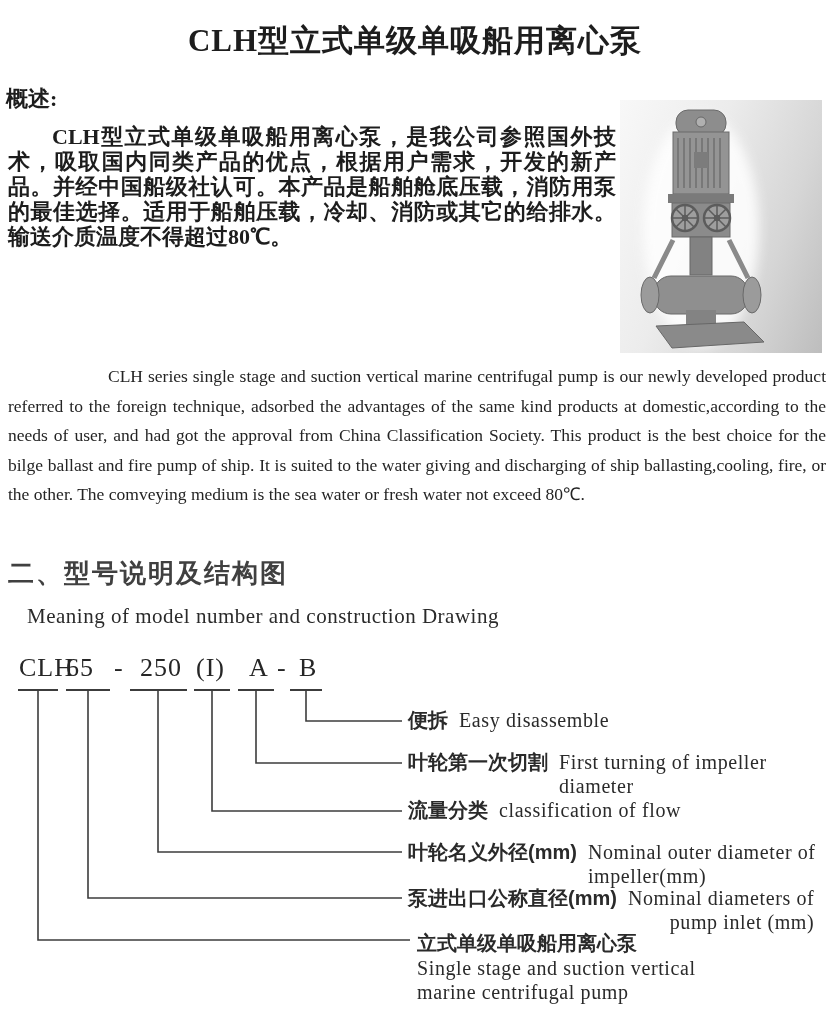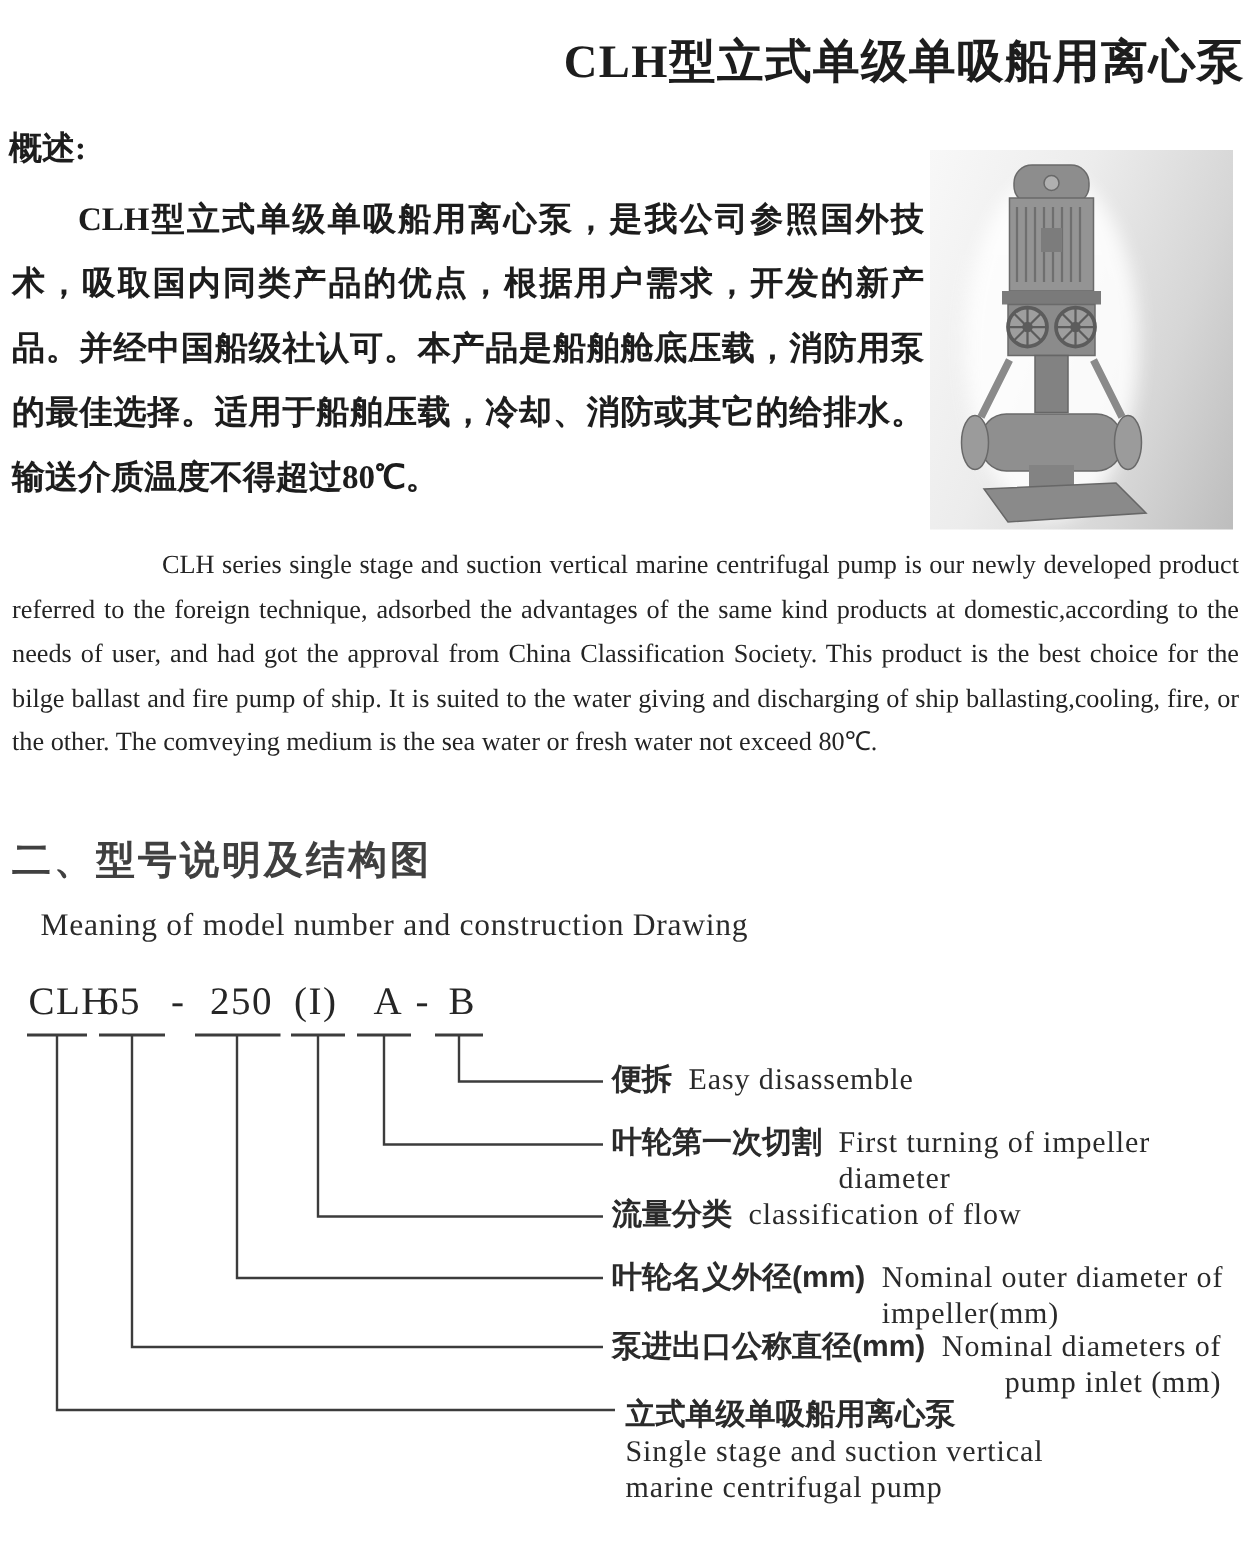--- a/index.html
+++ b/index.html
@@ -1,29 +1,29 @@
 <!DOCTYPE html>
 <html><head>
 <meta charset="utf-8">
 <style>
   html,body{margin:0;padding:0;}
   body{
     width:830px;height:1028px;position:relative;background:#ffffff;
     font-family:"Liberation Serif",serif;color:#1d1d1d;overflow:hidden;
   }
   .title{
-    position:absolute;top:20px;left:0;width:100%;text-align:right;
+    position:absolute;top:20px;left:0;width:100%;text-align:center;
     font-size:31px;font-weight:700;letter-spacing:1px;
   }
   .overview-h{
     position:absolute;left:6px;top:84px;font-size:22px;font-weight:700;
   }
   .para-zh{
     position:absolute;left:8px;top:124px;width:608px;
-    font-size:22px;line-height:43px;text-align:justify;text-indent:44px;
+    font-size:22px;line-height:25px;text-align:justify;text-indent:44px;
     font-weight:600;
   }
   .para-en{
     position:absolute;left:8px;top:362px;width:818px;
     font-size:17.5px;line-height:29.5px;text-align:justify;text-indent:100px;
     color:#242424;
   }
   .pump-photo{
     position:absolute;left:620px;top:100px;width:202px;height:253px;
     background:linear-gradient(110deg,#f8f8f8 0%,#ececec 38%,#d6d6d6 72%,#bdbdbd 100%);

